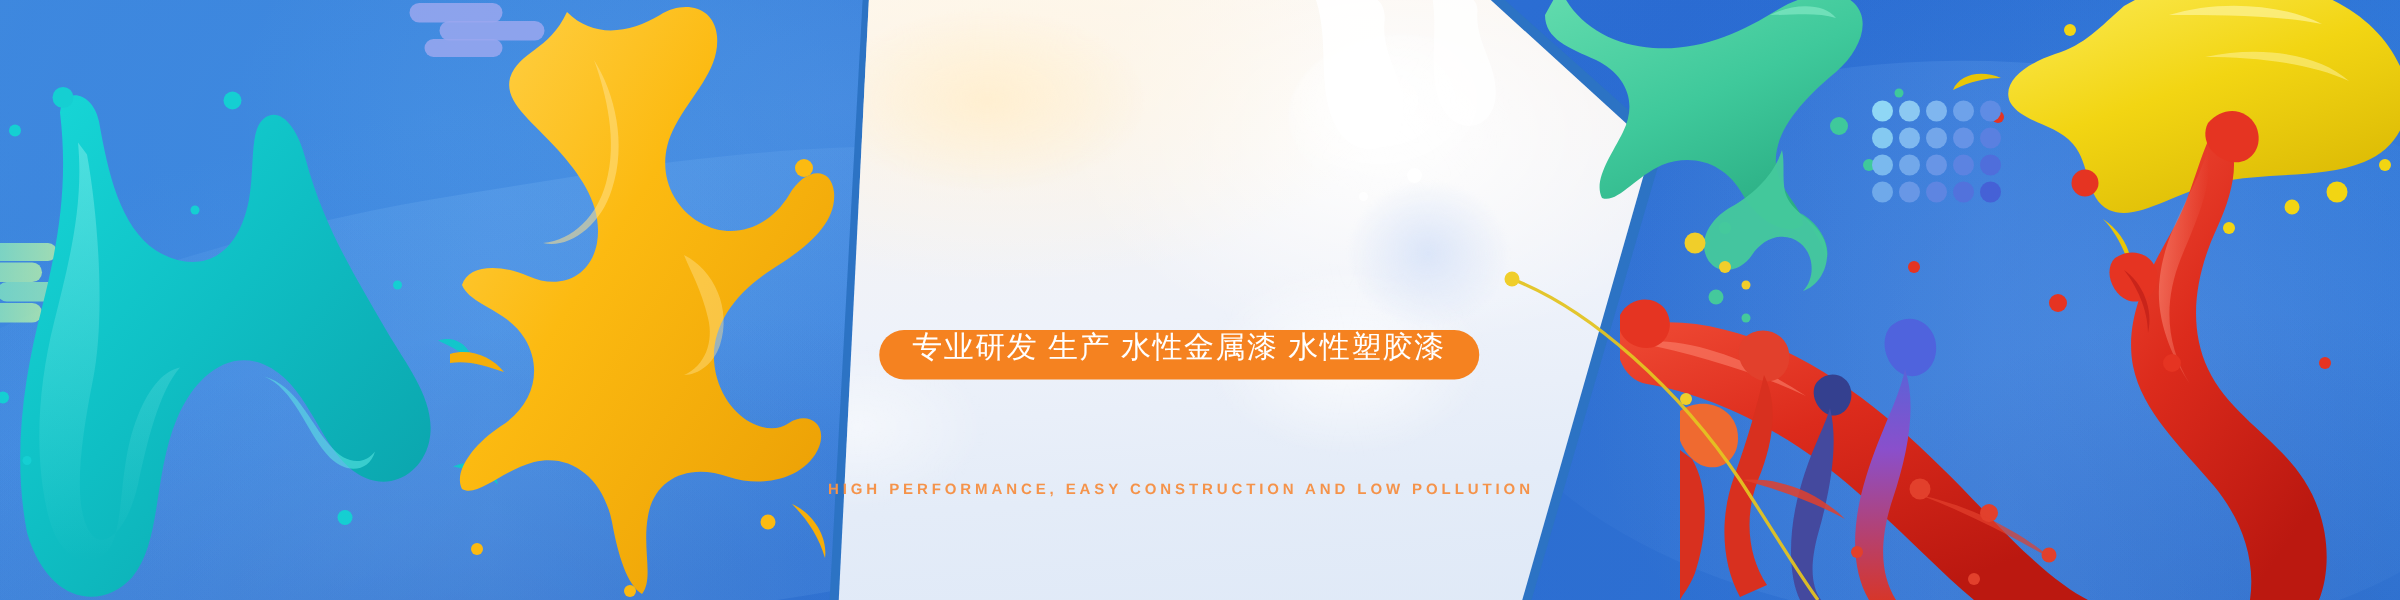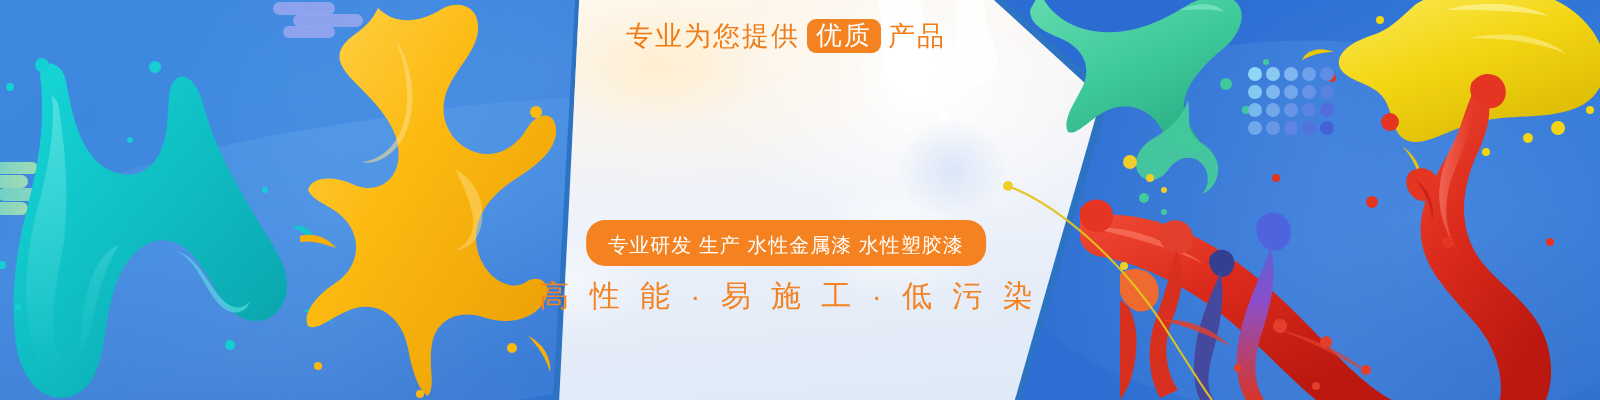--- a/index.html
+++ b/index.html
@@ -100,21 +100,21 @@
     background:linear-gradient(180deg,#ff9100 0%,#fb7b10 42%,#f2521d 100%);
     -webkit-background-clip:text;background-clip:text;color:transparent;
     -webkit-text-fill-color:transparent;
     filter:drop-shadow(0 2px 1px rgba(255,255,255,.55));
   }
 
   .pill{
     position:absolute;left:50%;transform:translateX(-50%);top:220px;
     background:#f58220;color:#fff;border-radius:19px;
     font-size:20px;line-height:1;letter-spacing:1px;white-space:nowrap;
-    padding:15px 22px 11px;
+    padding:2px 22px 11px;
   }
 
   .slogan{
     position:absolute;left:0;right:0;top:281px;
     font-size:30px;line-height:1;color:#f58220;letter-spacing:6px;
     text-indent:6px;white-space:nowrap;
   }
   .slogan-en{
     position:absolute;left:0;right:0;top:322px;
     font-size:10px;line-height:1;color:#f5934a;letter-spacing:2.6px;
@@ -375,25 +375,20 @@
       <i style="background: rgb(79, 110, 219);"></i>
       <i style="background: rgb(111, 169, 234);"></i>
       <i style="background: rgb(104, 151, 230);"></i>
       <i style="background: rgb(94, 133, 225);"></i>
       <i style="background: rgb(82, 114, 220);"></i>
       <i style="background: rgb(69, 97, 214);"></i>
     </div>
 
   <div class="content">
 
-    <div class="tagline">
-      <span>专业为您提供</span>
-      <span class="badge">优质</span>
-      <span>产品</span>
-    </div>
 
 
     <div class="pill">专业研发 生产 水性金属漆 水性塑胶漆</div>
 
-    <div class="slogan">高 性 能 · 易 施 工 · 低 污 染</div>
+    <div class="slogan-en">HIGH PERFORMANCE, EASY CONSTRUCTION AND LOW POLLUTION</div>
 
   </div>
 </div>
 
 </body></html>

